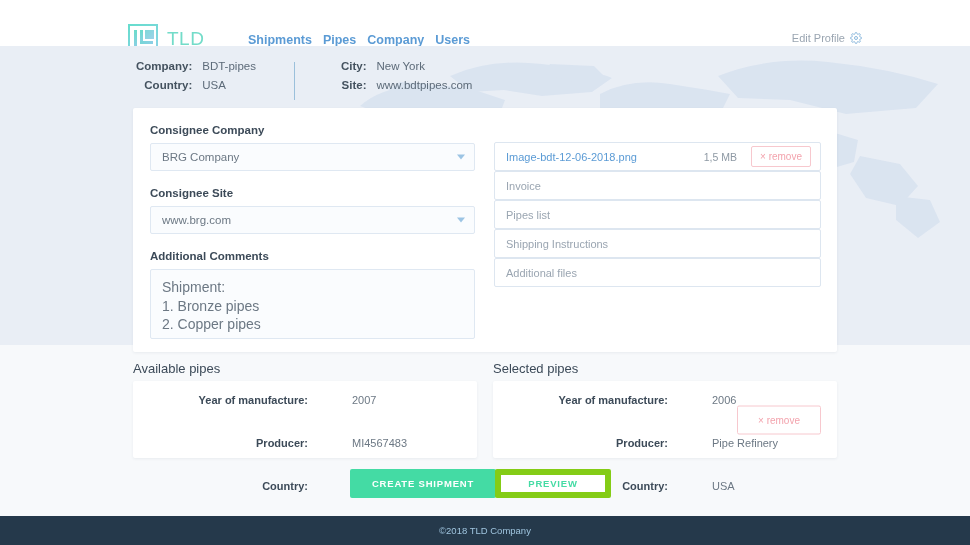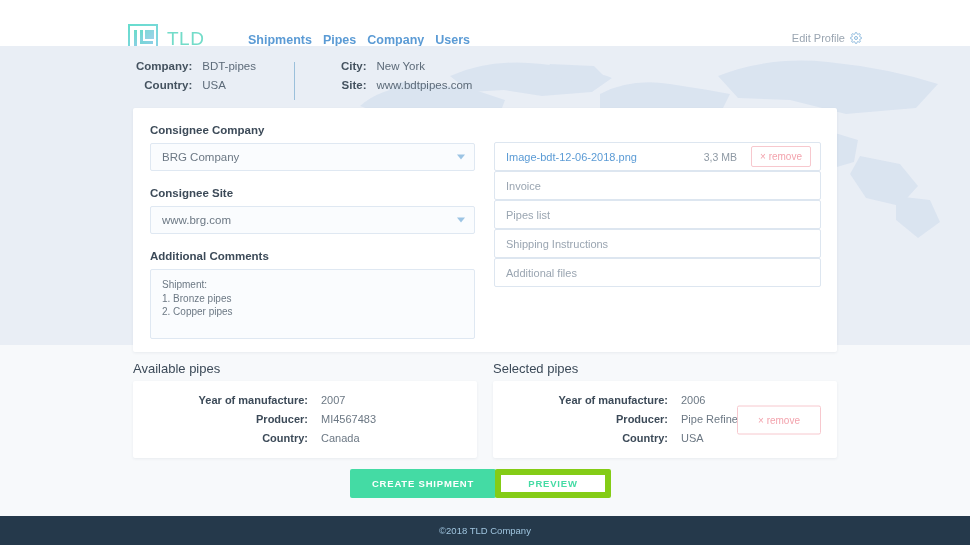--- a/index.html
+++ b/index.html
@@ -131,21 +131,21 @@
     position: absolute; right: 9px; top: 50%; transform: translateY(-50%);
     width: 0; height: 0;
     border-left: 4px solid transparent;
     border-right: 4px solid transparent;
     border-top: 5px solid #9cc4e4;
   }
   .textarea-box {
     height: 70px; background: #fafcfe;
     border: 1px solid #dfe8f2; border-radius: 2px;
     padding: 9px 11px;
-    font-size: 10px; color: #6c7884; line-height: 1.25;
+    font-size: 14px; color: #6c7884; line-height: 1.25;
   }
   .textarea-box div { margin-bottom: 1px; }
 
   .file-row {
     position: relative;
     height: 29px; background: #ffffff;
     border: 1px solid #dde6f0; border-radius: 2px;
     display: flex; align-items: center;
     padding: 0 9px 0 11px;
   }
@@ -165,21 +165,21 @@
     position: absolute; font-size: 13px; color: #3c4a58;
   }
   .pipes-card {
     position: absolute;
     background: #ffffff; border-radius: 2px;
     box-shadow: 0 1px 3px rgba(40,60,90,.07);
     height: 77px;
   }
   .pipes-grid {
     position: absolute; left: 0; top: 13px; width: 100%;
-    display: grid; grid-template-columns: 175px auto; row-gap: 7px;
+    display: grid; grid-template-columns: 175px auto; row-gap: 7px; gap: 31px;
   }
   .pipe-label { font-size: 11px; font-weight: bold; color: #3c4a58; text-align: right; }
   .pipe-value { font-size: 11px; color: #6c7884; padding-left: 13px; }
   .btn-remove-lg {
     position: absolute; right: 16px; top: 50%; transform: translateY(-50%);
     font-size: 10px; color: #f3a3ad;
     border: 1px solid #f7c8ce; border-radius: 2px;
     background: #fff;
     padding: 8px 20px; white-space: nowrap; cursor: pointer;
   }
@@ -322,21 +322,21 @@
       <div class="textarea-box">
         <div>Shipment:</div>
         <div>1. Bronze pipes</div>
         <div>2. Copper pipes</div>
       </div>
     </div>
 
     <div class="form-right">
       <div class="file-row">
         <span class="file-name">Image-bdt-12-06-2018.png</span>
-        <span class="file-size">3,3 MB</span>
+        <span class="file-size">1,5 MB</span>
         <span class="btn-remove">×  remove</span>
       </div>
       <div class="file-row">
         <span class="file-placeholder">Invoice</span>
       </div>
       <div class="file-row">
         <span class="file-placeholder">Pipes list</span>
       </div>
       <div class="file-row">
         <span class="file-placeholder">Shipping Instructions</span>

